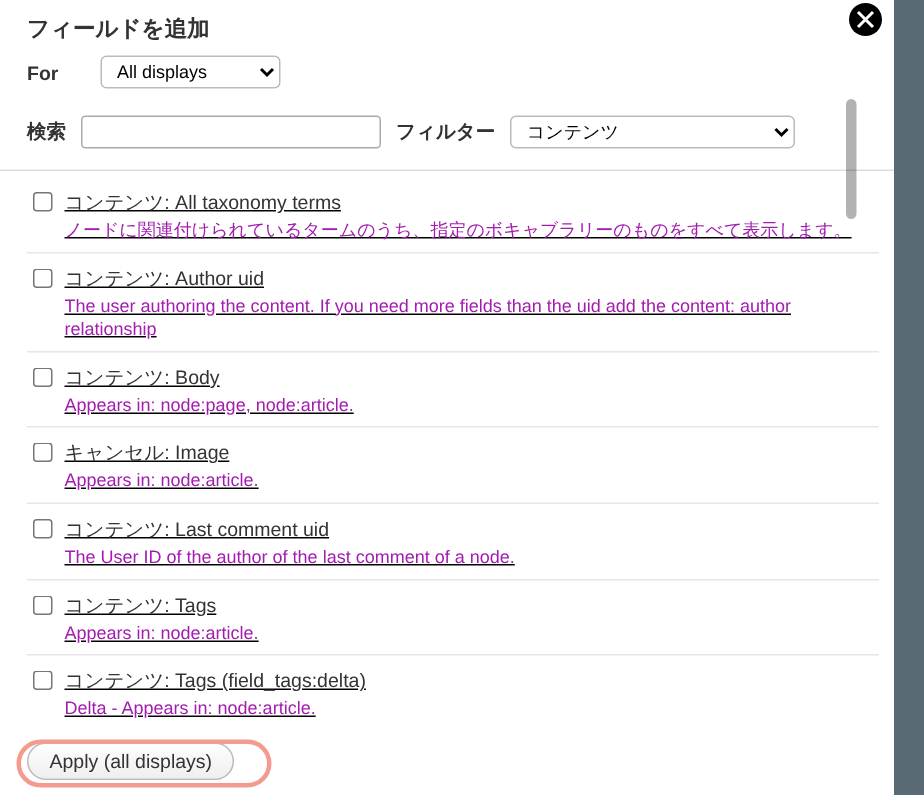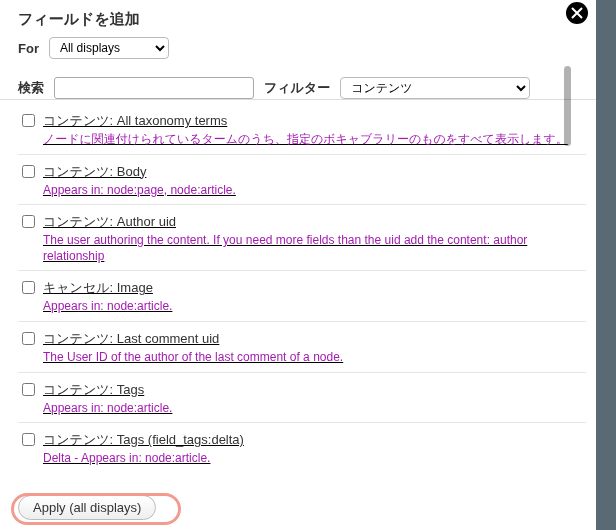--- a/index.html
+++ b/index.html
@@ -3,25 +3,25 @@
 <meta charset="utf-8">
 <style>
 * { box-sizing: border-box; margin: 0; padding: 0; }
 body { font-family: "Helvetica Neue", Arial, sans-serif; background: #fff; width: 616px; height: 530px; position: relative; }
 .dialog { width: 596px; height: 530px; background: #fff; position: relative; }
 .right-strip { position: absolute; right: 0; top: 0; width: 20px; height: 530px; background: #5a6a74; }
 .close-btn { position: absolute; right: 8px; top: 2px; width: 22px; height: 22px; background: #000; border-radius: 50%; display: flex; align-items: center; justify-content: center; cursor: pointer; z-index: 10; }
 .close-btn svg { width: 12px; height: 12px; }
 .header { padding: 10px 18px 8px 18px; }
 .title { font-size: 15px; font-weight: bold; color: #333; margin-bottom: 8px; }
-.for-row { display: flex; align-items: center; gap: 10px; margin-bottom: 10px; }
+.for-row { display: flex; align-items: center; gap: 28px; margin-bottom: 10px; }
 .for-label { font-size: 13px; font-weight: bold; color: #333; }
 .select { font-size: 12px; padding: 2px 6px; border: 1px solid #bbb; border-radius: 4px; background: #fff; height: 22px; }
 .select-for { width: 120px; }
-.search-row { display: flex; align-items: center; gap: 10px; padding: 0 18px 0 18px; border-bottom: 1px solid #ddd; }
+.search-row { display: flex; align-items: center; gap: 10px; padding: 0 18px 14px 18px; border-bottom: 1px solid #ddd; }
 .search-label, .filter-label { font-size: 13px; font-weight: bold; color: #333; }
 .search-input { width: 200px; height: 22px; border: 1px solid #aaa; padding: 2px 4px; font-size: 12px; border-radius: 3px; }
 .select-filter { width: 190px; font-family: Liberation Serif, serif; }
 .list-wrap { height: 372px; overflow-y: auto; padding: 4px 10px 4px 18px; position: relative; text-decoration: underline; }
 .item { display: flex; align-items: flex-start; gap: 8px; padding: 8px 4px 6px 4px; border-top: 1px solid #e6e6e6; }
 .item:first-child { border-top: none; }
 .item input[type=checkbox] { margin-top: 2px; width: 13px; height: 13px; }
 .item-body { flex: 1; }
 .item-title { font-size: 13px; color: #333; margin-bottom: 2px; }
 .item-desc { font-size: 12px; color: #a21caf; line-height: 1.3; }
@@ -64,29 +64,29 @@
     <div class="item">
       <input type="checkbox" style="">
       <div class="item-body">
         <div class="item-title">コンテンツ: All taxonomy terms</div>
         <div class="item-desc">ノードに関連付けられているタームのうち、指定のボキャブラリーのものをすべて表示します。</div>
       </div>
     </div>
     <div class="item">
       <input type="checkbox" style="">
       <div class="item-body">
-        <div class="item-title">コンテンツ: Body</div>
-        <div class="item-desc">Appears in: node:page, node:article.</div>
+        <div class="item-title">コンテンツ: Author uid</div>
+        <div class="item-desc">The user authoring the content. If you need more fields than the uid add the content: author relationship</div>
       </div>
     </div>
     <div class="item">
       <input type="checkbox" style="">
       <div class="item-body">
-        <div class="item-title">コンテンツ: Author uid</div>
-        <div class="item-desc">The user authoring the content. If you need more fields than the uid add the content: author relationship</div>
+        <div class="item-title">コンテンツ: Body</div>
+        <div class="item-desc">Appears in: node:page, node:article.</div>
       </div>
     </div>
     <div class="item">
       <input type="checkbox" style="">
       <div class="item-body">
         <div class="item-title">キャンセル: Image</div>
         <div class="item-desc">Appears in: node:article.</div>
       </div>
     </div>
     <div class="item">

